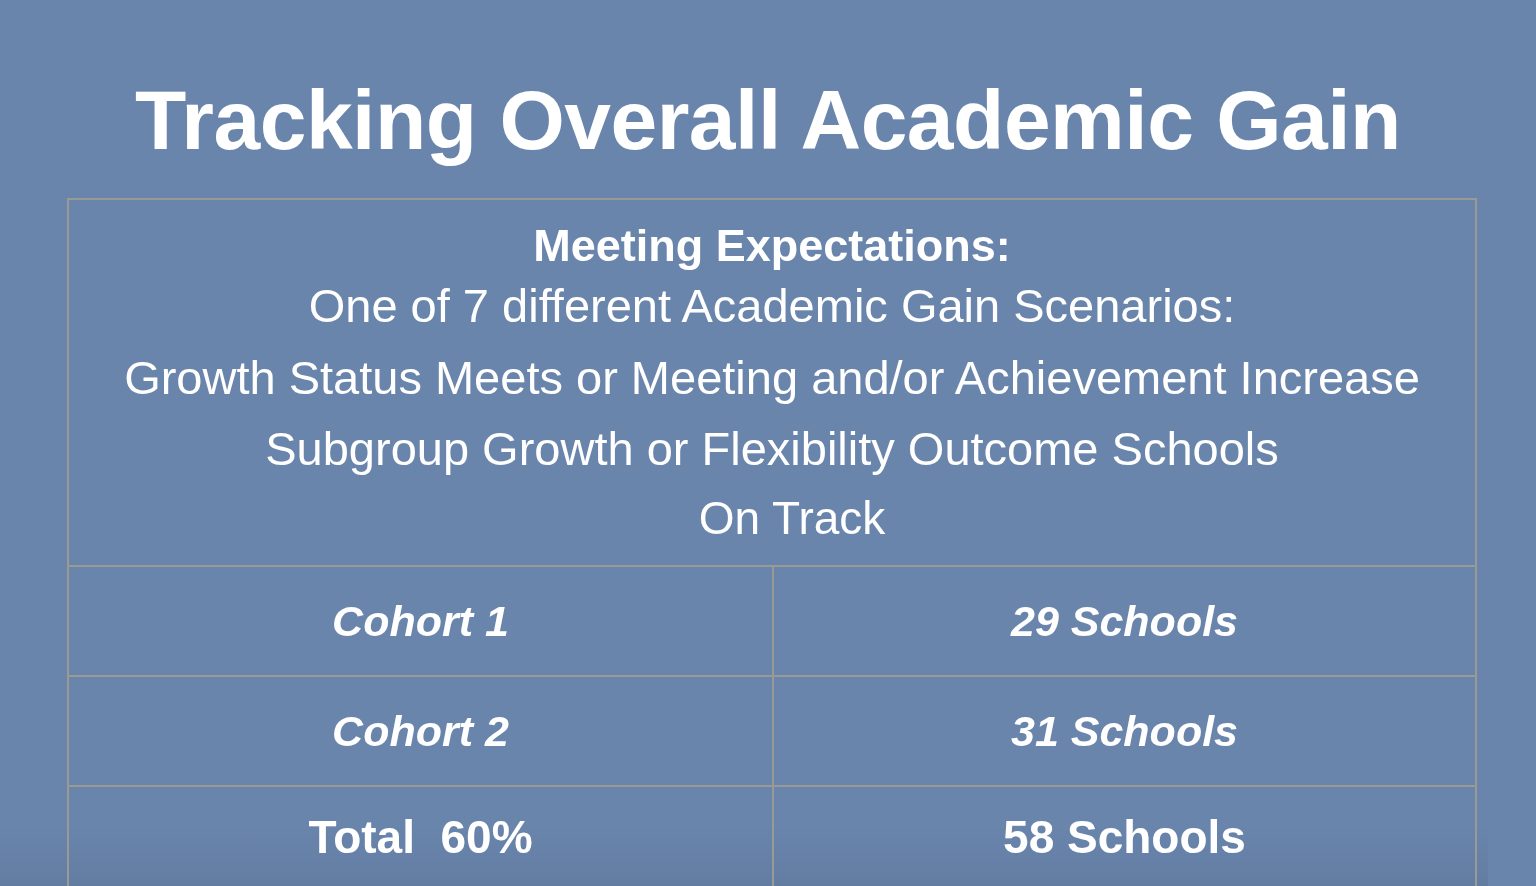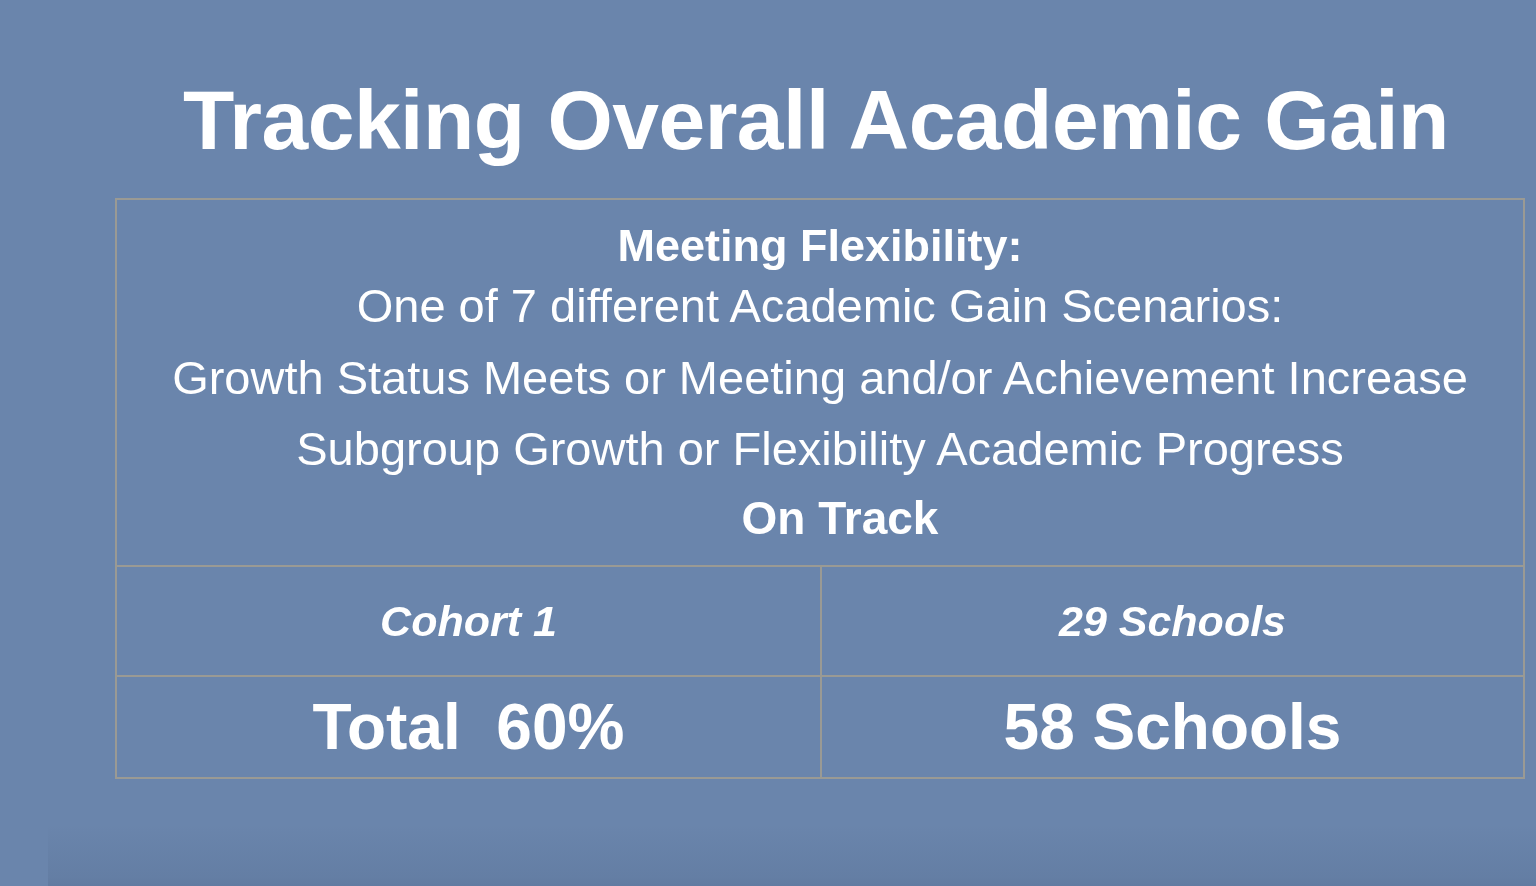--- a/index.html
+++ b/index.html
@@ -20,21 +20,20 @@
     width: 1488px;
     height: 886px;
     background:
       linear-gradient(to bottom,
         rgba(0,0,0,0) 0%,
         rgba(0,0,0,0) 93%,
         rgba(20,35,60,0.07) 99%,
         rgba(20,35,60,0.10) 100%),
       #6a85ac;
     overflow: hidden;
-    margin-left: 48px;
   }
 
   
   #slide-title {
     position: absolute;
     left: 0;
     top: 78px;
     width: 1536px;
     text-align: center;
     font-size: 84px;
@@ -75,21 +74,21 @@
     white-space: nowrap;
   }
   .hdr-italic {
     font-size: 47px;
     font-weight: normal;
     line-height: 1.52;
     white-space: nowrap;
   }
   .hdr-ontrack {
     font-size: 46px;
-    font-weight: bold;
+    font-weight: normal;
     line-height: 1.1;
     margin-top: 8px;
     white-space: nowrap;
     padding-left: 40px;
   }
 
   
   .data-row td {
     height: 108px;
   }
@@ -101,58 +100,66 @@
   }
 
   
   .total-row td {
     height: 100px;
     border-bottom: none;
     vertical-align: top;
     padding-top: 14px;
   }
   .cell-total {
-    font-size: 64px;
+    font-size: 46px;
     font-weight: bold;
     white-space: pre;
   }
 </style>
 </head>
 <body>
 
 <div id="slide">
 
   <div id="slide-title">Tracking Overall Academic Gain</div>
 
   <table id="gain-table">
     <colgroup>
       <col class="col-left">
       <col class="col-right">
     </colgroup>
     <tbody>
 
       <tr>
         <td class="header-cell" colspan="2">
-          <div class="hdr-strong">Meeting Flexibility:</div>
+          <div class="hdr-strong">Meeting Expectations:</div>
           <div class="hdr-italic">One of 7 different Academic Gain Scenarios:</div>
           <div class="hdr-italic">Growth Status Meets or Meeting and/or Achievement Increase</div>
-          <div class="hdr-italic">Subgroup Growth or Flexibility Academic Progress</div>
+          <div class="hdr-italic">Subgroup Growth or Flexibility Outcome Schools</div>
           <div class="hdr-ontrack">On Track</div>
         </td>
       </tr>
 
       <tr class="data-row">
         <td>
           <span class="cell-italic">Cohort 1</span>
         </td>
         <td>
           <span class="cell-italic">29 Schools</span>
         </td>
       </tr>
 
+      <tr class="data-row">
+        <td>
+          <span class="cell-italic">Cohort 2</span>
+        </td>
+        <td>
+          <span class="cell-italic">31 Schools</span>
+        </td>
+      </tr>
 
       <tr class="total-row">
         <td>
           <span class="cell-total">Total  60%</span>
         </td>
         <td>
           <span class="cell-total">58 Schools</span>
         </td>
       </tr>
 

